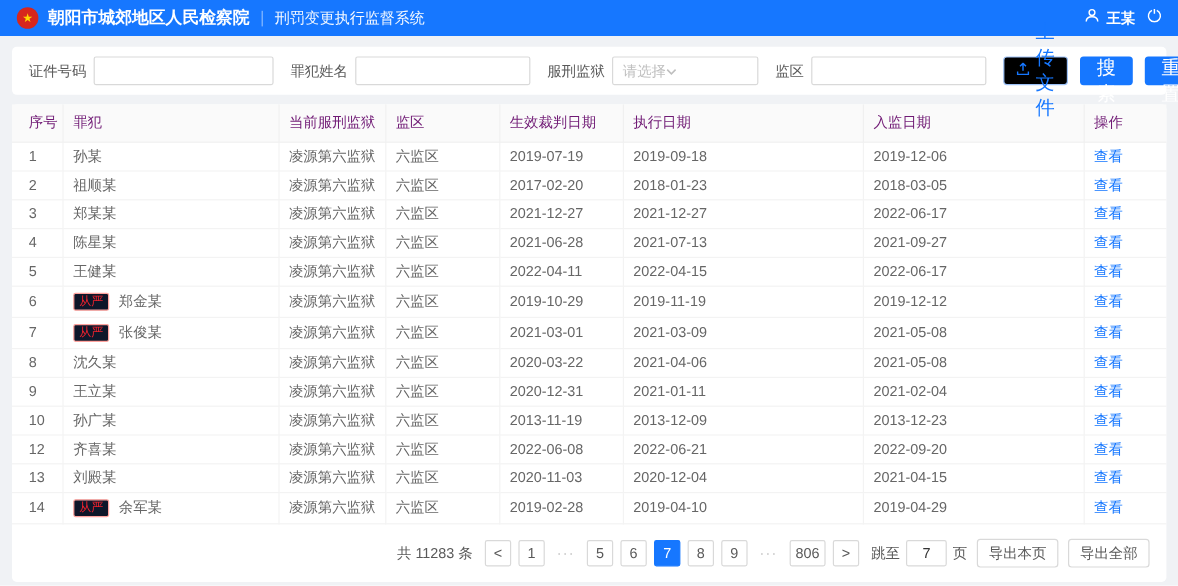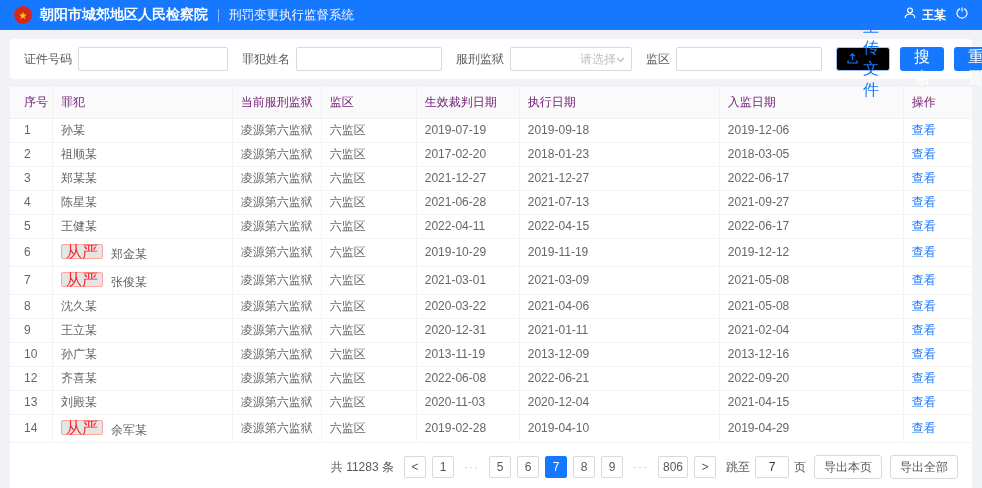--- a/index.html
+++ b/index.html
@@ -17,33 +17,33 @@
   .nav-item.active { background:#4096ff; color:#fff; }
   .nav-item svg { display:block; }
   .user-area { margin-left:auto; display:flex; align-items:flex-start; gap:6px; font-size:12px;font-weight:bold; }
   .user-area svg { display:block; }
 
   
   .filter-card { margin:9px 10px 8px; background:#fff; border-radius:4px; padding:8px 14px; display:flex; align-items:center; }
   .f-group { display:flex; align-items:center; margin-right:14px; }
   .f-label { font-size:12px; color:#595959; margin-right:6px; white-space:nowrap; }
   .f-input { height:24px; border:1px solid #d9d9d9; border-radius:2px; font-size:12px; padding:0 8px; color:#333; outline:none; }
-  .f-select { height:24px; border:1px solid #d9d9d9; border-radius:2px; font-size:12px; padding:0 6px 0 8px; display:flex; align-items:center; justify-content:flex-end; color:#bfbfbf; background:#fff; cursor:pointer; }
+  .f-select { height:24px; border:1px solid #d9d9d9; border-radius:2px; font-size:12px; padding:0 6px 0 8px; display:flex; align-items:center; justify-content:flex-start; color:#bfbfbf; background:#fff; cursor:pointer; }
   .btns { margin-left:auto; display:flex; align-items:center; gap:10px; }
   .btn-upload { height:24px; background:#000000; border:1px solid #9ec2f7; border-radius:3px; color:#1677ff; font-size:16px; padding:0 10px; display:flex; align-items:center; gap:5px; cursor:pointer; }
   .btn-primary { height:24px; background:#1677ff; color:#fff; border:none; border-radius:3px; font-size:16px; padding:0 14px; cursor:pointer; }
 
   
   .table-card { margin:0 10px; background:#fff; border-radius:4px; padding-bottom:2px; }
   table { width:100%; border-collapse:collapse; table-layout:fixed; font-size:12px; }
   th { background:#fafafa; color:#701a75; font-weight:normal; text-align:left; padding:7px 8px; border:1px solid #f0f0f0; border-top:none; white-space:nowrap; }
   td { padding:5px 8px; border:1px solid #f3f3f3; color:#666; white-space:nowrap; overflow:hidden; line-height:13px; }
   th:first-child, td:first-child { padding-left:14px; border-left:none; }
   th:last-child, td:last-child { border-right:none; }
-  .badge { display:inline-block; border:1px solid #ffa39e; color:#f5222d; background:#e5e5e5; font-size:16px; line-height:13px; padding:0 4px; border-radius:2px; margin-right:8px; vertical-align:1px; }
+  .badge { display:inline-block; border:1px solid #ffa39e; color:#f5222d; background:#0f172a; font-size:10px; line-height:13px; padding:0 4px; border-radius:2px; margin-right:8px; vertical-align:1px; }
   .view-link { color:#1677ff; text-decoration:none; cursor:pointer; }
 
   
   .pagination { display:flex; align-items:center; justify-content:flex-end; gap:6px; padding:12px 14px 10px; font-size:12px; color:#595959; }
   .total-text { margin-right:4px; color:#595959; }
   .page-btn { min-width:22px; height:22px; border:1px solid #d9d9d9; background:#fff; border-radius:2px; font-size:12px; color:#595959; display:flex; align-items:center; justify-content:center; padding:0 4px; cursor:pointer; font-family:"Liberation Sans",sans-serif; }
   .page-btn.active { background:#1677ff; border-color:#1677ff; color:#fff; }
   .page-ellipsis { border:none; background:none; color:#bfbfbf; letter-spacing:1px; min-width:20px; }
   .jump-group { display:flex; align-items:center; gap:5px; margin-left:4px; }
   .jump-input { width:34px; height:22px; border:1px solid #d9d9d9; border-radius:2px; text-align:center; font-size:12px; outline:none; color:#333; }
@@ -230,21 +230,21 @@
           <td>2021-02-04</td>
           <td><a class="view-link">查看</a></td>
         </tr>
         <tr>
           <td>10</td>
           <td><span>孙广某</span></td>
           <td>凌源第六监狱</td>
           <td>六监区</td>
           <td>2013-11-19</td>
           <td>2013-12-09</td>
-          <td>2013-12-16</td>
+          <td>2013-12-23</td>
           <td><a class="view-link">查看</a></td>
         </tr>
         <tr>
           <td>12</td>
           <td><span>齐喜某</span></td>
           <td>凌源第六监狱</td>
           <td>六监区</td>
           <td>2022-06-08</td>
           <td>2022-06-21</td>
           <td>2022-09-20</td>

